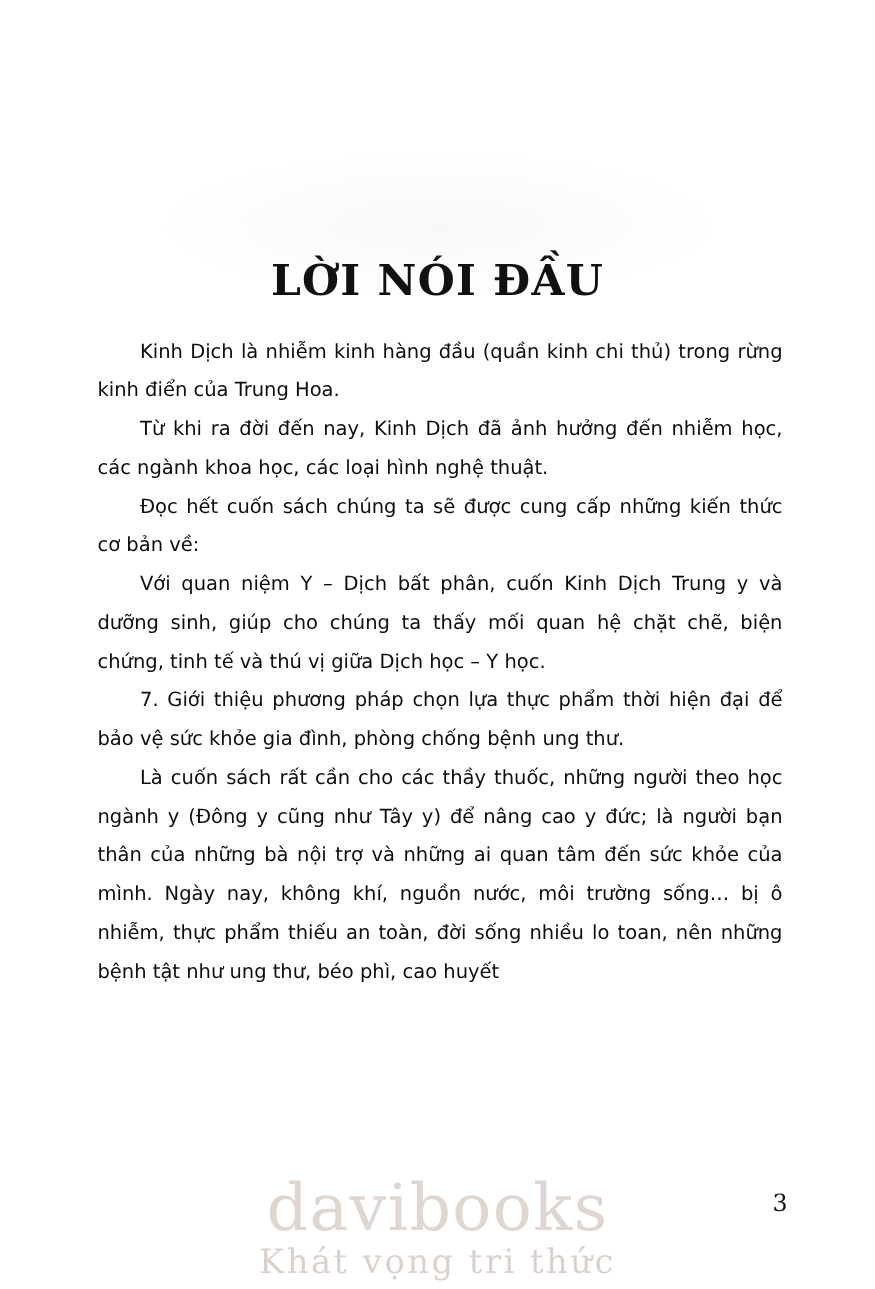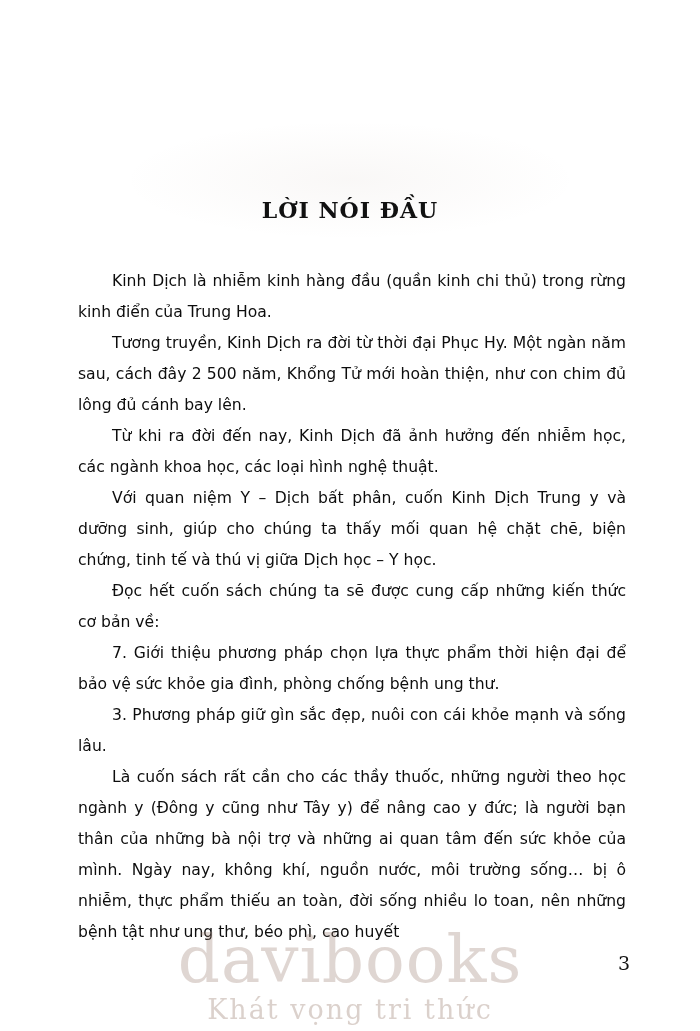--- a/index.html
+++ b/index.html
@@ -21,21 +21,21 @@
     padding: 0;
   }
   .page-title {
     position: absolute;
     top: 182px;
     left: 0;
     right: 0;
     text-align: center;
     font-family: "DejaVu Serif", serif;
     font-weight: bold;
-    font-size: 22px;
+    font-size: 34px;
     letter-spacing: 1px;
     color: #111111;
   }
   .body-text {
     position: absolute;
     top: 266px;
     left: 78px;
     width: 548px;
     font-size: 15.6px;
     line-height: 31px;
@@ -62,21 +62,21 @@
     position: absolute;
     left: 0;
     right: 0;
     bottom: 6px;
     text-align: center;
     pointer-events: none;
     user-select: none;
   }
   .wm-main {
     font-family: "DejaVu Serif", serif;
-    font-size: 66px;
+    font-size: 52px;
     line-height: 0.95;
     color: rgba(150, 120, 105, 0.30);
     letter-spacing: 1px;
   }
   .wm-sub {
     font-family: "DejaVu Serif", serif;
     font-size: 27px;
     color: rgba(150, 120, 105, 0.34);
     letter-spacing: 2px;
     margin-top: 2px;
@@ -96,26 +96,24 @@
 <body>
 
 <div class="page">
 
   <div class="wm-faint"></div>
 
   <h1 class="page-title">LỜI NÓI ĐẦU</h1>
 
   <div class="body-text">
       <p><span>Kinh Dịch là nhiễm kinh hàng đầu (</span><span class="it">quần kinh chi thủ</span><span>) trong rừng kinh điển của Trung Hoa.</span></p>
-      <p><span>Tương truyền, Kinh Dịch ra đời từ thời đại Phục Hy. Một ngàn năm sau, cách đây 2 500 năm, Khổng Tử mới hoàn thiện, như con chim đủ lông đủ cánh bay lên.</span></p>
       <p><span>Từ khi ra đời đến nay, Kinh Dịch đã ảnh hưởng đến nhiễm học, các ngành khoa học, các loại hình nghệ thuật.</span></p>
+      <p><span>Đọc hết cuốn sách chúng ta sẽ được cung cấp những kiến thức cơ bản về:</span></p>
       <p><span>Với quan niệm Y – Dịch bất phân, cuốn </span><span class="it">Kinh Dịch Trung y và dưỡng sinh</span><span>, giúp cho chúng ta thấy mối quan hệ chặt chẽ, biện chứng, tinh tế và thú vị giữa Dịch học – Y học.</span></p>
-      <p><span>Đọc hết cuốn sách chúng ta sẽ được cung cấp những kiến thức cơ bản về:</span></p>
       <p><span>7. Giới thiệu phương pháp chọn lựa thực phẩm thời hiện đại để bảo vệ sức khỏe gia đình, phòng chống bệnh ung thư.</span></p>
-      <p><span>3. Phương pháp giữ gìn sắc đẹp, nuôi con cái khỏe mạnh và sống lâu.</span></p>
       <p><span>Là cuốn sách rất cần cho các thầy thuốc, những người theo học ngành y (Đông y cũng như Tây y) để nâng cao y đức; là người bạn thân của những bà nội trợ và những ai quan tâm đến sức khỏe của mình. Ngày nay, không khí, nguồn nước, môi trường sống… bị ô nhiễm, thực phẩm thiếu an toàn, đời sống nhiều lo toan, nên những bệnh tật như ung thư, béo phì, cao huyết</span></p>
     </div>
 
   <div class="page-number">3</div>
 
   <div class="watermark">
     <div class="wm-main">davibooks</div>
     <div class="wm-sub">Khát vọng tri thức</div>
   </div>
 

